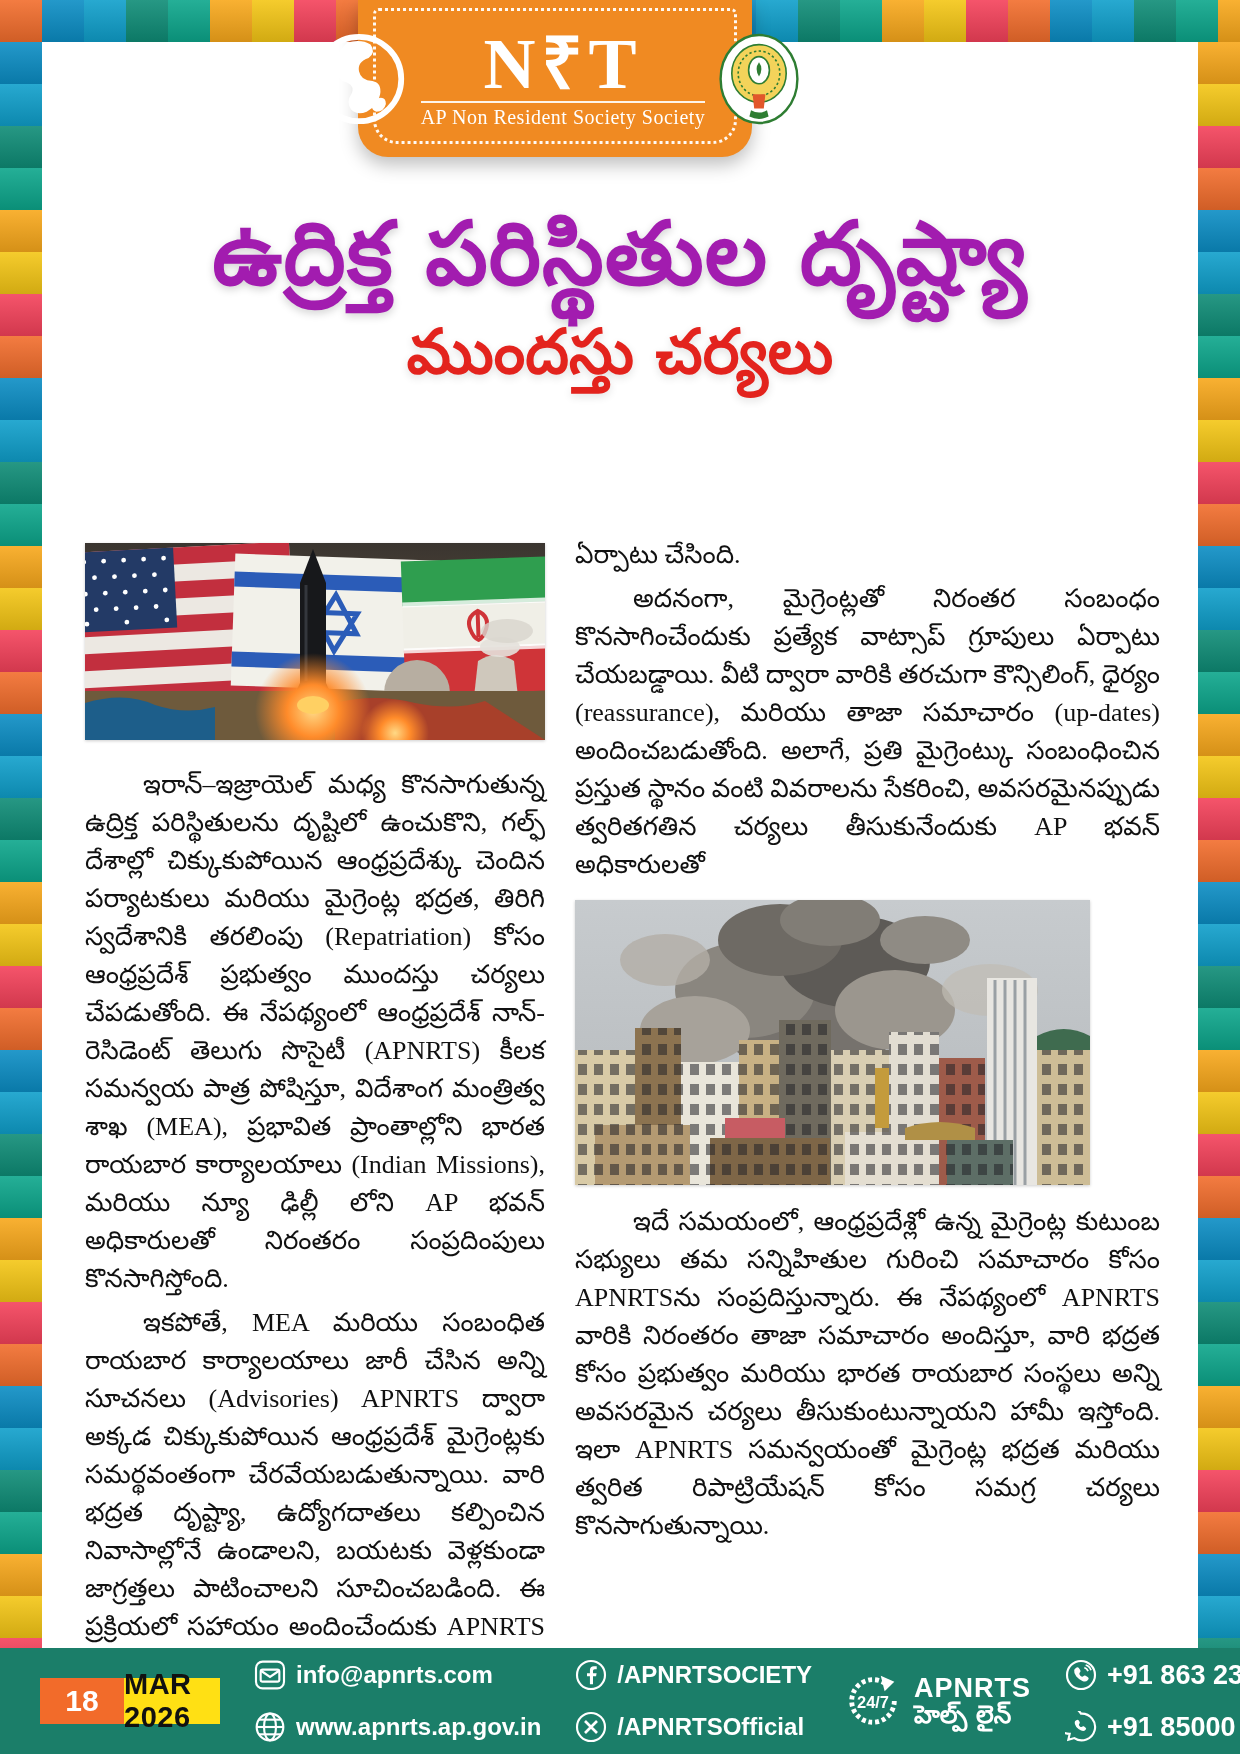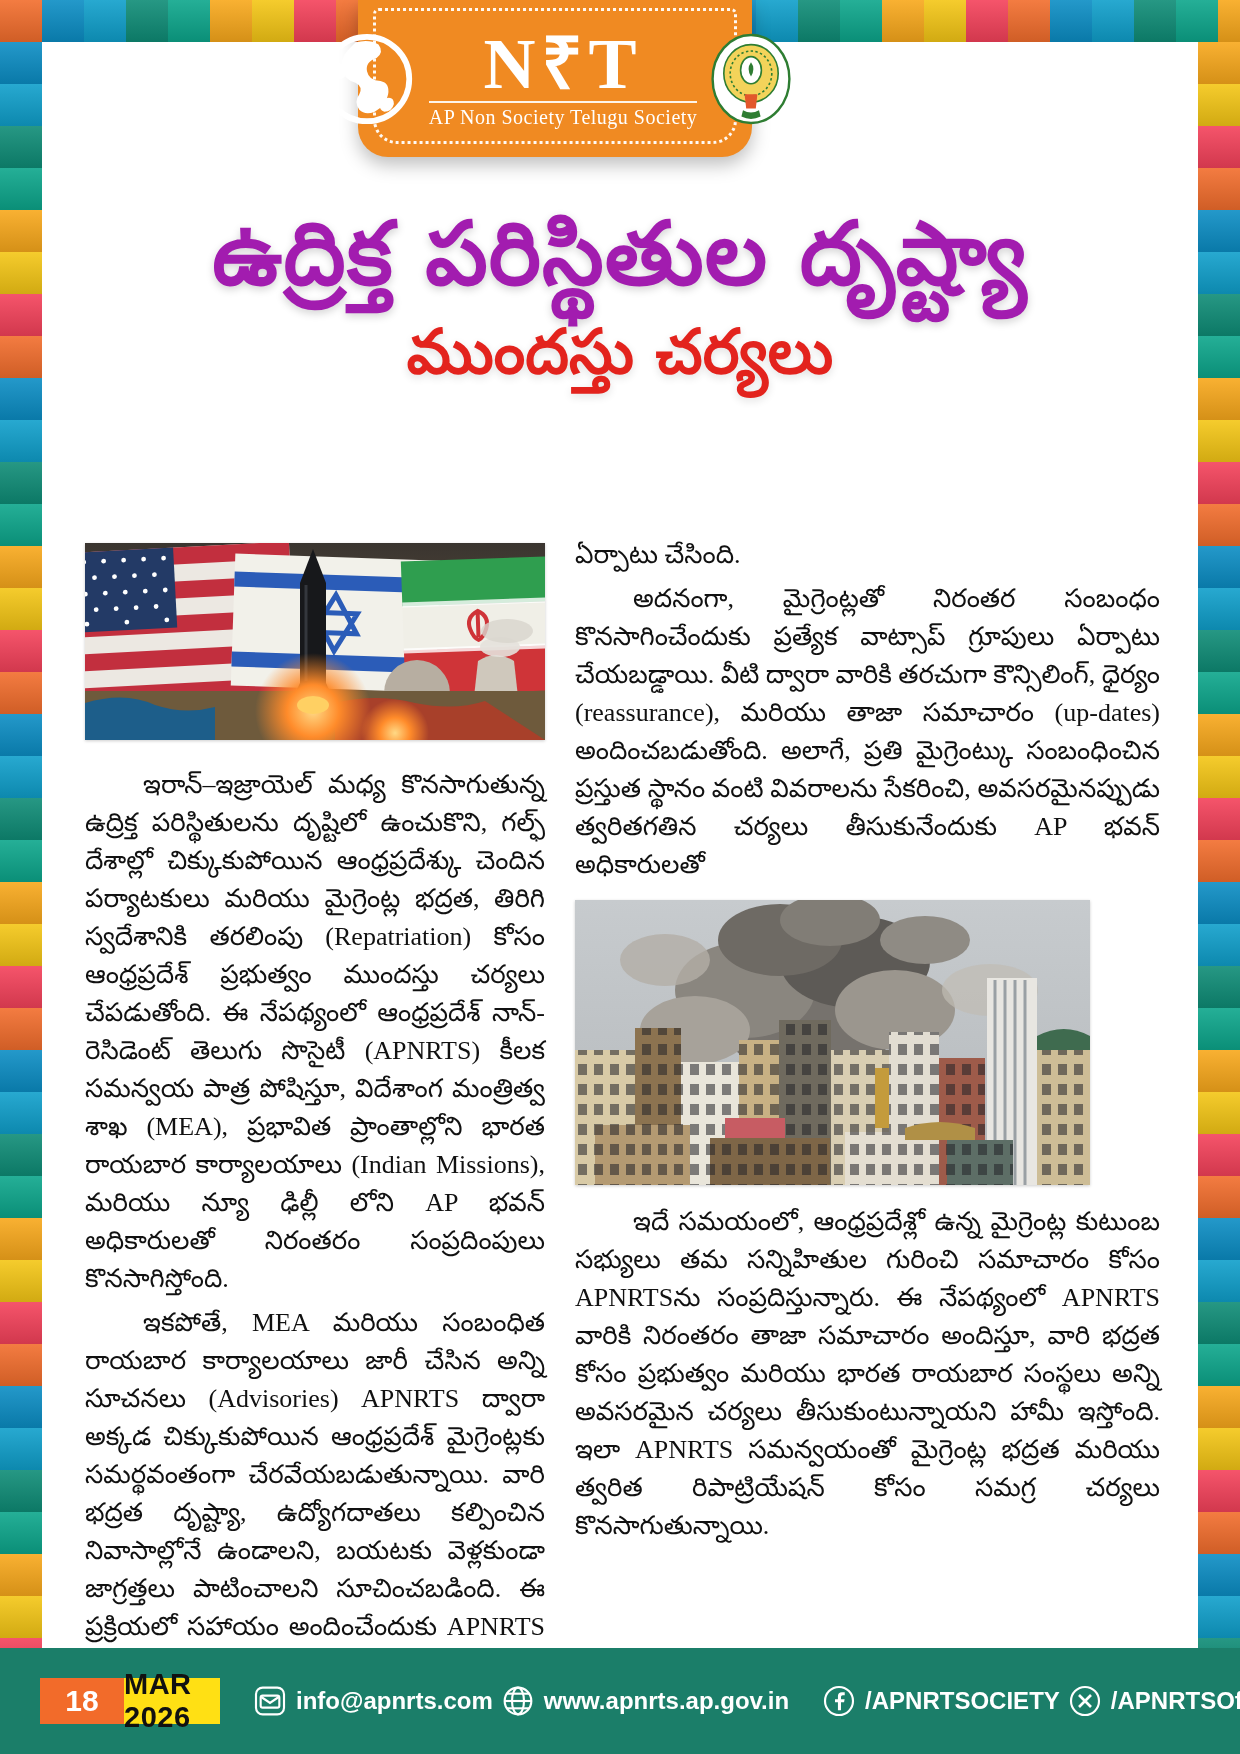--- a/index.html
+++ b/index.html
@@ -82,21 +82,21 @@
   .page-num{
     width:84px;height:46px;background:var(--badge-orange,#F26B2A);
     display:flex;align-items:center;justify-content:center;
     font-size:30px;font-weight:700;color:#fff;
   }
   .issue{
     width:96px;height:46px;background:var(--badge-yellow,#FFE014);
     display:flex;align-items:center;justify-content:center;
     font-size:29px;font-weight:700;color:#111;letter-spacing:0.5px;
   }
-  .f-col{display:flex;flex-direction:row;gap:9px;margin-left:34px;justify-content:space-between;}
+  .f-col{display:flex;flex-direction:column;gap:20px;margin-left:34px;justify-content:space-between;}
   .f-row{display:flex;align-items:center;gap:10px;font-size:24px;font-weight:600;white-space:nowrap;}
   .f-icon{width:32px;height:32px;flex:0 0 auto;}
   .helpline{display:flex;align-items:center;gap:10px;margin-left:30px;}
   .helpline-icon{width:62px;height:62px;flex:0 0 auto;}
   .helpline-text{display:flex;flex-direction:column;line-height:1.05;}
   .helpline-org{font-size:27px;font-weight:800;letter-spacing:1px;}
   .helpline-label{font-size:25px;font-weight:700;font-family:"DejaVu Sans", sans-serif;}
   .phones .f-row{font-size:27px;font-weight:700;}
 </style>
 </head>
@@ -221,21 +221,21 @@
   <div class="masthead-dots"></div>
   <div class="masthead-inner">
     <svg class="logo-globe" viewBox="0 0 100 100">
       <circle cx="50" cy="50" r="44" fill="none" stroke="#ffffff" stroke-width="6"></circle>
       <path d="M38 12 q14 -4 24 2 q6 8 -2 14 q-12 4 -10 14 q2 10 14 10 q10 2 8 14 q-2 12 -14 18 q-10 4 -16 -2 q-6 -8 0 -16 q4 -8 -4 -12 q-12 -4 -14 -14 q-2 -12 6 -20 z" fill="#ffffff"></path>
       <path d="M18 34 q8 -2 10 6 q2 8 -6 10 q-8 0 -10 -6 q-2 -8 6 -10 z" fill="#ffffff"></path>
       <path d="M70 70 q8 -2 8 6 q-2 8 -10 8 q-6 -2 -4 -8 q2 -4 6 -6 z" fill="#ffffff"></path>
     </svg>
     <div class="logo-text">
       <div class="logo-nrt">N₹T</div>
-      <div class="logo-sub">AP Non Society Telugu Society</div>
+      <div class="logo-sub">AP Non Resident Society Society</div>
     </div>
     <svg class="logo-emblem" viewBox="0 0 100 114">
       <ellipse cx="50" cy="57" rx="48" ry="55" fill="#ffffff" stroke="#2e7d32" stroke-width="3"></ellipse>
       <ellipse cx="50" cy="50" rx="34" ry="36" fill="#F3D35A" stroke="#2e7d32" stroke-width="2"></ellipse>
       <ellipse cx="50" cy="50" rx="26" ry="28" fill="none" stroke="#2e7d32" stroke-width="2" stroke-dasharray="3 3"></ellipse>
       <ellipse cx="50" cy="46" rx="13" ry="17" fill="#ffffff" stroke="#2e7d32" stroke-width="2"></ellipse>
       <path d="M50 36 q6 8 0 18 q-6 -10 0 -18 z" fill="#2e7d32"></path>
       <path d="M42 76 h16 l-2 18 h-12 z" fill="#E2572B"></path>
       <path d="M40 96 q10 6 20 0 l2 8 q-12 6 -24 0 z" fill="#2e7d32"></path>
     </svg>

